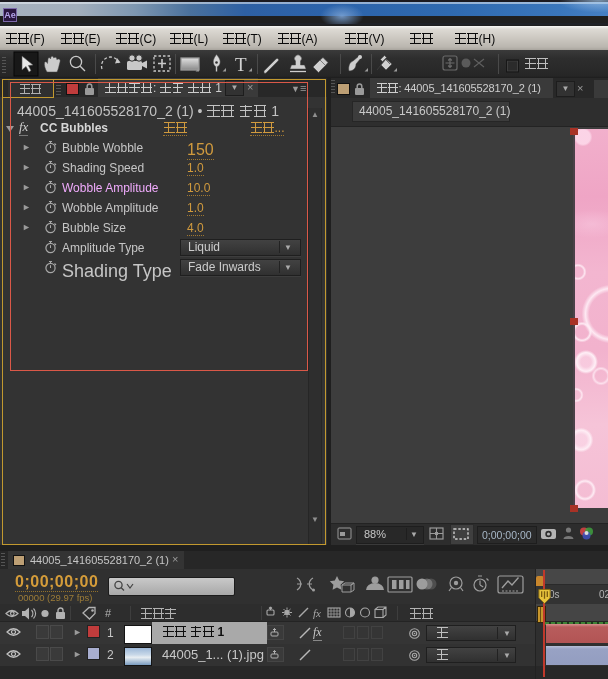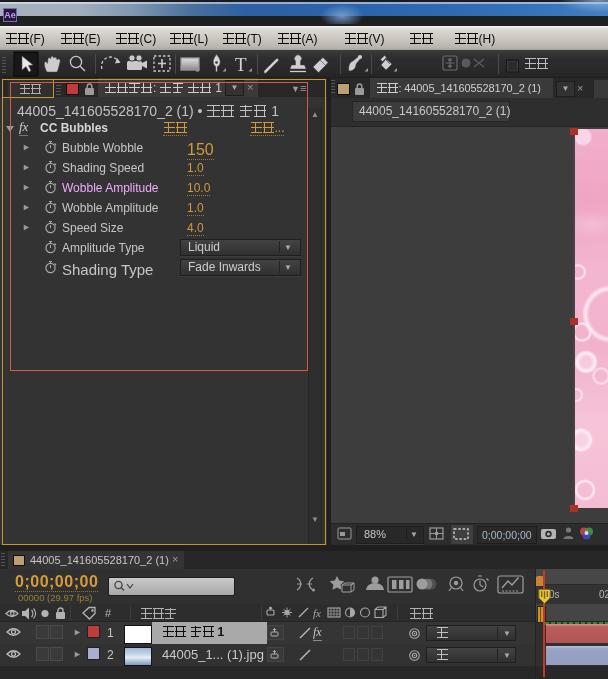--- a/index.html
+++ b/index.html
@@ -158,38 +158,38 @@
       <path d="M6.5 8 V5.2" stroke="#a8a8a8" stroke-width="1"></path>
     </svg>
 <div class="ab" style="left:62px;top:123px;font-size:12px;color:#c6c6c6">Wobble Amplitude</div>
 <div class="ab" style="left:187px;top:123px;font-size:12px;color:#d09a3e;border-bottom:1px dotted #a07830">1.0</div>
 <div class="ab" style="left:22px;top:144px;color:#9a9a9a;font-size:9px">►</div>
 <svg class="ab" style="left:44px;top:142px" width="13" height="14" viewBox="0 0 13 14">
       <circle cx="6.5" cy="8" r="4.6" fill="none" stroke="#a8a8a8" stroke-width="1.2"></circle>
       <path d="M5 1.5 h3 M6.5 1.5 v2 M10.5 3.5 l1.5 1.5" stroke="#a8a8a8" stroke-width="1.1" fill="none"></path>
       <path d="M6.5 8 V5.2" stroke="#a8a8a8" stroke-width="1"></path>
     </svg>
-<div class="ab" style="left:62px;top:143px;font-size:12px;color:#c6c6c6">Speed Size</div>
+<div class="ab" style="left:62px;top:143px;font-size:12px;color:#c6c6c6">Bubble Size</div>
 <div class="ab" style="left:187px;top:143px;font-size:12px;color:#d09a3e;border-bottom:1px dotted #a07830">4.0</div>
 <svg class="ab" style="left:44px;top:162px" width="13" height="14" viewBox="0 0 13 14">
       <circle cx="6.5" cy="8" r="4.6" fill="none" stroke="#a8a8a8" stroke-width="1.2"></circle>
       <path d="M5 1.5 h3 M6.5 1.5 v2 M10.5 3.5 l1.5 1.5" stroke="#a8a8a8" stroke-width="1.1" fill="none"></path>
       <path d="M6.5 8 V5.2" stroke="#a8a8a8" stroke-width="1"></path>
     </svg>
 <div class="ab" style="left:62px;top:163px;font-size:12px;color:#c6c6c6">Amplitude Type</div>
 <div class="ab" style="left:180px;top:161px;width:119px;height:15px;background:linear-gradient(#424242,#303030);border:1px solid #1f1f1f;box-shadow:0 1px 0 #3d3d3d"></div>
 <div class="ab" style="left:188px;top:162px;font-size:12px;color:#cccccc">Liquid</div>
 <div class="ab" style="left:279px;top:163px;width:1px;height:12px;background:#222"></div>
 <div class="ab" style="left:284px;top:165px;color:#aaa;font-size:8px">▼</div>
 <svg class="ab" style="left:44px;top:182px" width="13" height="14" viewBox="0 0 13 14">
       <circle cx="6.5" cy="8" r="4.6" fill="none" stroke="#a8a8a8" stroke-width="1.2"></circle>
       <path d="M5 1.5 h3 M6.5 1.5 v2 M10.5 3.5 l1.5 1.5" stroke="#a8a8a8" stroke-width="1.1" fill="none"></path>
       <path d="M6.5 8 V5.2" stroke="#a8a8a8" stroke-width="1"></path>
     </svg>
-<div class="ab" style="left:62px;top:183px;font-size:15px;color:#c6c6c6">Shading Type</div>
+<div class="ab" style="left:62px;top:183px;font-size:18px;color:#c6c6c6">Shading Type</div>
 <div class="ab" style="left:180px;top:181px;width:119px;height:15px;background:linear-gradient(#424242,#303030);border:1px solid #1f1f1f;box-shadow:0 1px 0 #3d3d3d"></div>
 <div class="ab" style="left:188px;top:182px;font-size:12px;color:#cccccc">Fade Inwards</div>
 <div class="ab" style="left:279px;top:183px;width:1px;height:12px;background:#222"></div>
 <div class="ab" style="left:284px;top:185px;color:#aaa;font-size:8px">▼</div>
 
  <div class="ab" style="left:308px;top:30px;width:14px;height:437px;background:#2e2e2e;border-left:1px solid #262626;border-right:1px solid #262626;box-sizing:border-box"></div>
  <div class="ab" style="left:310px;top:32px;width:10px;height:10px;color:#8f8f8f;font-size:8px;text-align:center">▲</div>
  <div class="ab" style="left:310px;top:437px;width:10px;height:10px;color:#8f8f8f;font-size:8px;text-align:center">▼</div>
 </div>
 

